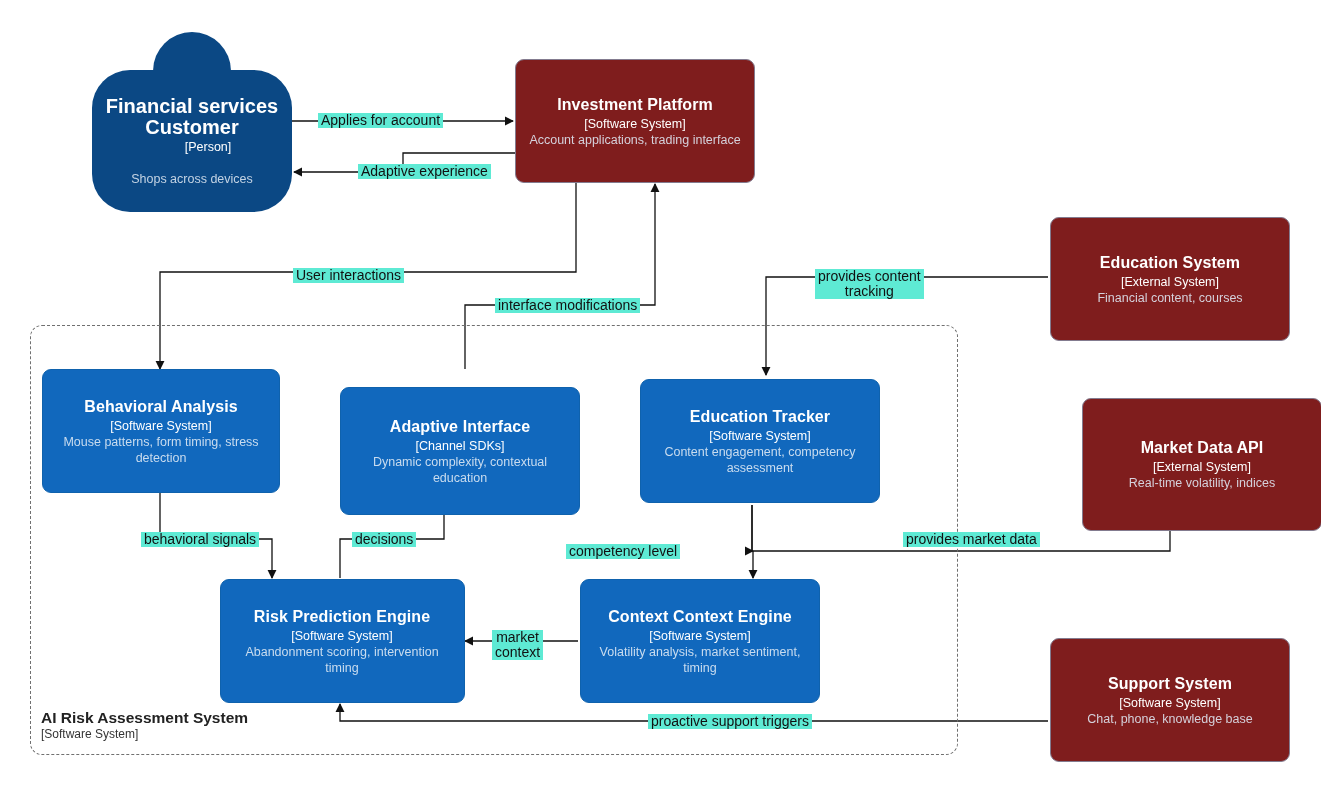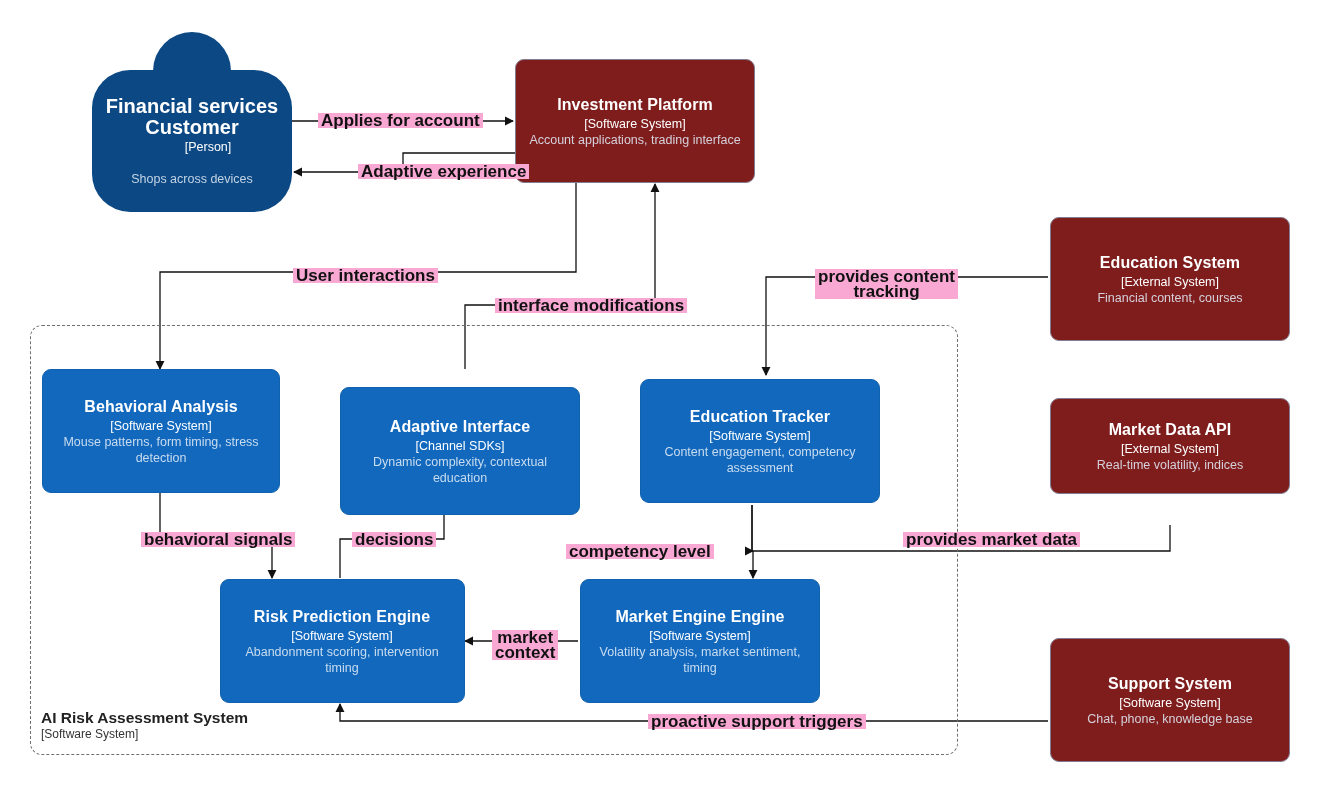--- a/index.html
+++ b/index.html
@@ -140,29 +140,28 @@
     color: #222222;
   }
   .boundary-label .b-type {
     font-size: 12px;
     line-height: 15px;
     color: #333333;
   }
 
   .edge-label {
     position: absolute;
-    font-size: 17px;
+    font-size: 14px;
     line-height: 15px;
     color: #111111;
-    background: #f9a8d4;
+    background: #5eead4;
     padding: 0 3px;
     white-space: pre;
     text-align: center;
     z-index: 4;
-    font-weight: bold;
   }
 </style>
 </head>
 <body>
 
 <div id="canvas">
 
   <svg id="wires" viewBox="0 0 1321 791" xmlns="http://www.w3.org/2000/svg">
     <defs>
       <marker id="arrow" viewBox="0 0 10 10" refX="9" refY="5" markerWidth="7" markerHeight="7" orient="auto-start-reverse">
@@ -219,21 +218,21 @@
     <div class="n-type">[Software System]</div>
     <div class="n-desc">Account applications, trading interface</div>
   </div>
 
   <div class="node sys-external" style="left:1050px; top:217px; width:240px; height:124px;">
     <div class="n-title">Education System</div>
     <div class="n-type">[External System]</div>
     <div class="n-desc">Financial content, courses</div>
   </div>
 
-  <div class="node sys-external" style="left:1050px; top:398px; width:240px; height:96px;">
+  <div class="node sys-external" style="left:1082px; top:398px; width:240px; height:133px;">
     <div class="n-title">Market Data API</div>
     <div class="n-type">[External System]</div>
     <div class="n-desc">Real-time volatility, indices</div>
   </div>
 
   <div class="node sys-external" style="left:1050px; top:638px; width:240px; height:124px;">
     <div class="n-title">Support System</div>
     <div class="n-type">[Software System]</div>
     <div class="n-desc">Chat, phone, knowledge base</div>
   </div>
@@ -256,21 +255,21 @@
     <div class="n-desc">Content engagement, competency assessment</div>
   </div>
 
   <div class="node sys-internal" style="left:220px; top:579px; width:245px; height:124px;padding-left:9px;">
     <div class="n-title">Risk Prediction Engine</div>
     <div class="n-type">[Software System]</div>
     <div class="n-desc">Abandonment scoring, intervention timing</div>
   </div>
 
   <div class="node sys-internal" style="left:580px; top:579px; width:240px; height:124px;">
-    <div class="n-title">Market Engine Engine</div>
+    <div class="n-title">Context Context Engine</div>
     <div class="n-type">[Software System]</div>
     <div class="n-desc">Volatility analysis, market sentiment, timing</div>
   </div>
 
   <div class="edge-label" style="left:318px; top:113px;">Applies for account</div>
 
   <div class="edge-label" style="left:358px; top:164px;">Adaptive experience</div>
 
   <div class="edge-label" style="left:293px; top:268px;">User interactions</div>
 

